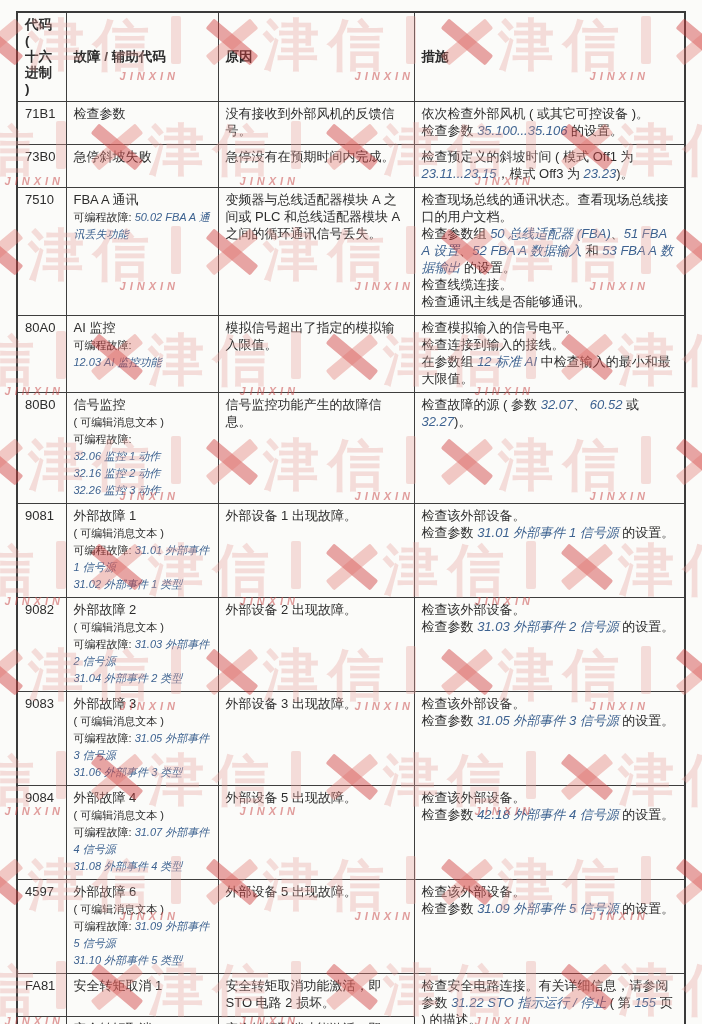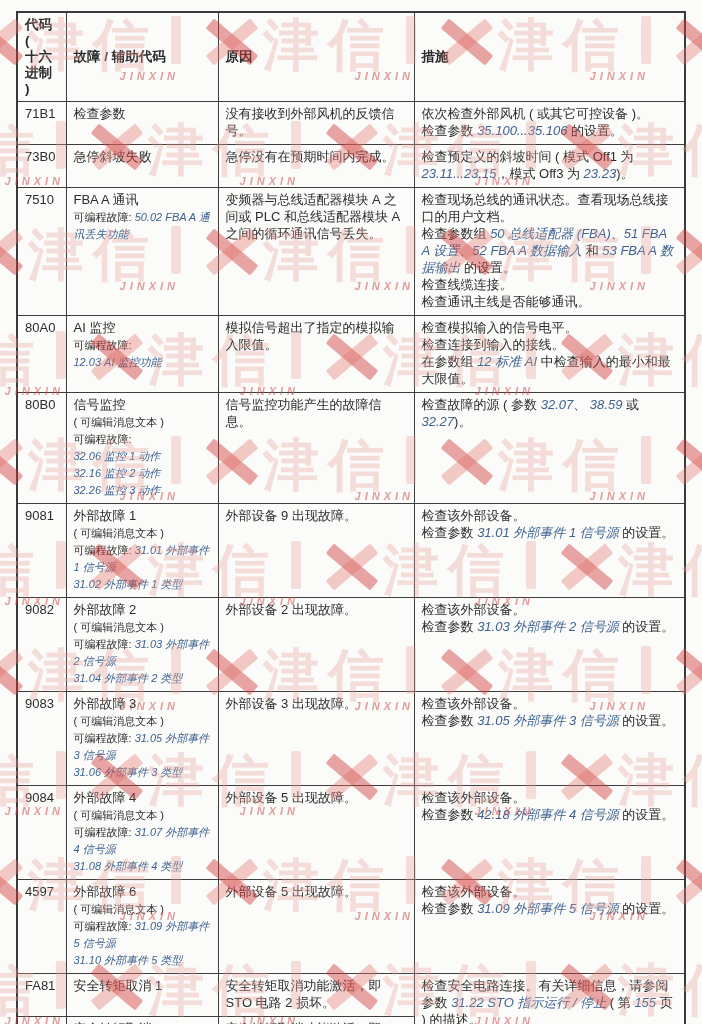--- a/index.html
+++ b/index.html
@@ -108,29 +108,29 @@
         </tr>
         <tr>
           <td>80B0</td>
           <td><span>信号监控
 </span><span class="seg-n">( 可编辑消息文本 )
 可编程故障:
 </span><span class="seg-np">32.06 监控 1 动作
 32.16 监控 2 动作
 32.26 监控 3 动作</span></td>
           <td><span>信号监控功能产生的故障信息。</span></td>
-          <td><span>检查故障的源 ( 参数 </span><span class="seg-p">32.07</span><span>、 </span><span class="seg-p">38.59</span><span> 或 </span><span class="seg-p">32.27</span><span>)。</span></td>
+          <td><span>检查故障的源 ( 参数 </span><span class="seg-p">32.07</span><span>、 </span><span class="seg-p">60.52</span><span> 或 </span><span class="seg-p">32.27</span><span>)。</span></td>
         </tr>
         <tr>
           <td>9081</td>
           <td><span>外部故障 1
 </span><span class="seg-n">( 可编辑消息文本 )
 可编程故障: </span><span class="seg-np">31.01 外部事件 1 信号源
 31.02 外部事件 1 类型</span></td>
-          <td><span>外部设备 9 出现故障。</span></td>
+          <td><span>外部设备 1 出现故障。</span></td>
           <td><span>检查该外部设备。
 检查参数 </span><span class="seg-p">31.01 外部事件 1 信号源</span><span> 的设置。</span></td>
         </tr>
         <tr>
           <td>9082</td>
           <td><span>外部故障 2
 </span><span class="seg-n">( 可编辑消息文本 )
 可编程故障: </span><span class="seg-np">31.03 外部事件 2 信号源
 31.04 外部事件 2 类型</span></td>
           <td><span>外部设备 2 出现故障。</span></td>

